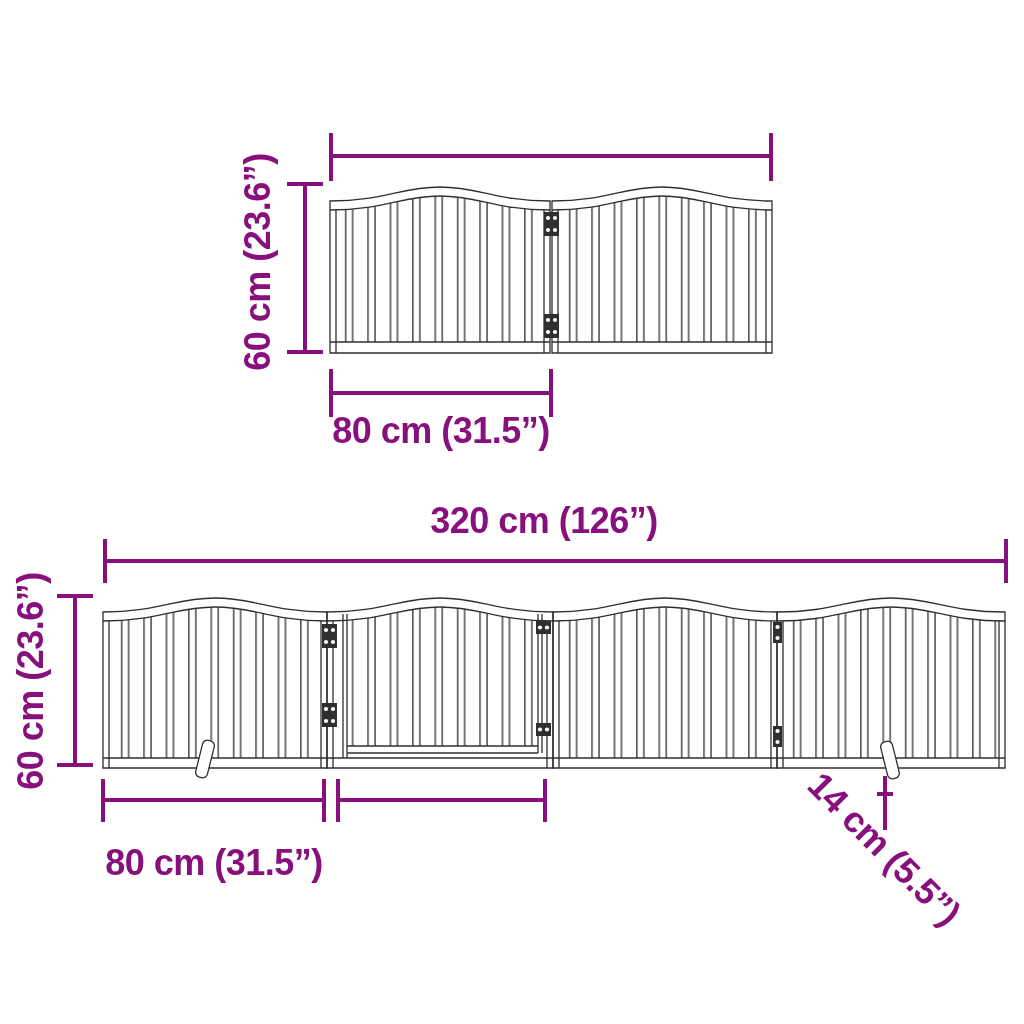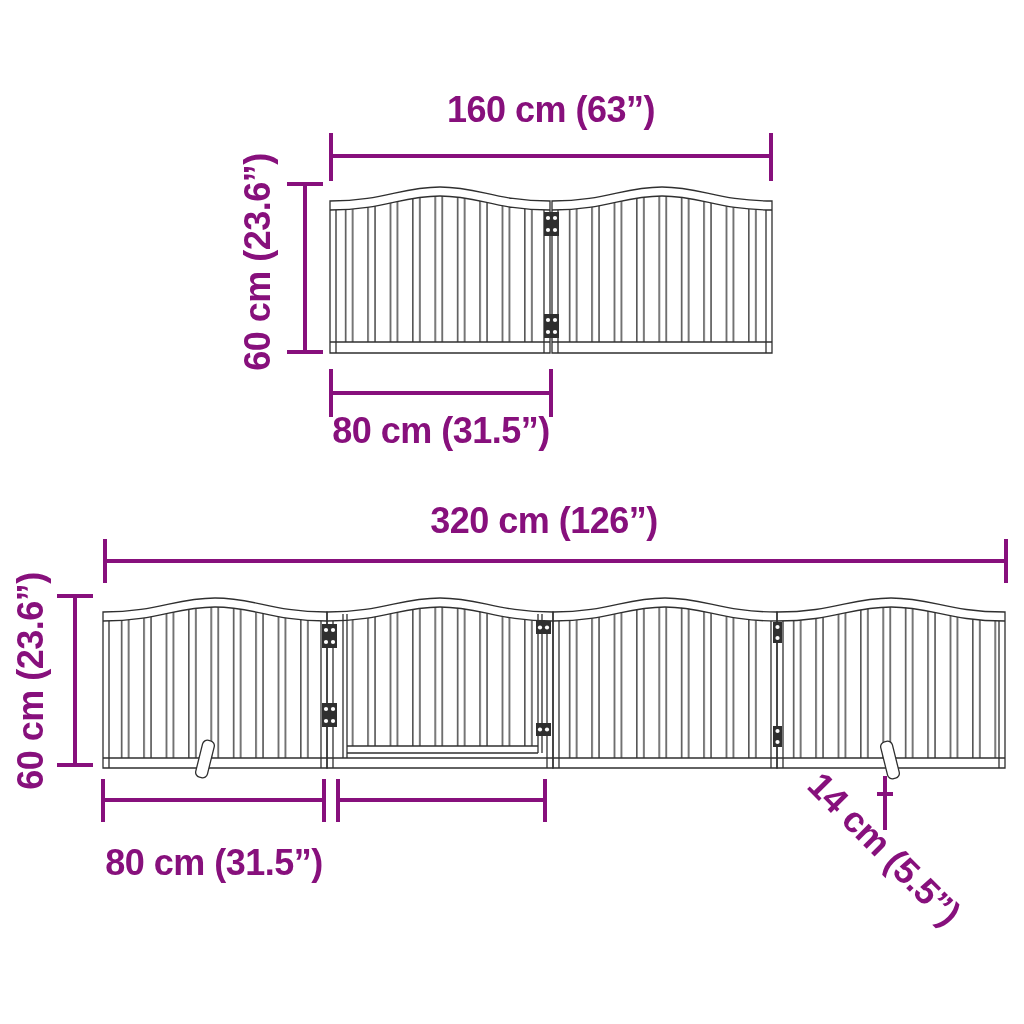--- a/index.html
+++ b/index.html
@@ -197,21 +197,20 @@
       <line x1="338" y1="800" x2="545" y2="800"></line>
       <line x1="338" y1="779" x2="338" y2="822"></line>
       <line x1="545" y1="779" x2="545" y2="822"></line>
     </g>
     <g class="dim">
       <line x1="885" y1="776" x2="885" y2="830"></line>
       <line x1="877" y1="794" x2="893" y2="794"></line>
     </g>
   </svg>
 
-  <div class="dim-label" style="left:551px;top:110px">160 cm (63”)</div>
 
   <div class="dim-label rot-ccw" style="left:258px;top:262px">60 cm (23.6”)</div>
 
   <div class="dim-label" style="left:441px;top:431px">80 cm (31.5”)</div>
 
   <div class="dim-label" style="left:544px;top:521px">320 cm (126”)</div>
 
   <div class="dim-label rot-ccw" style="left:31px;top:681px">60 cm (23.6”)</div>
 
   <div class="dim-label" style="left:214px;top:863px">80 cm (31.5”)</div>

